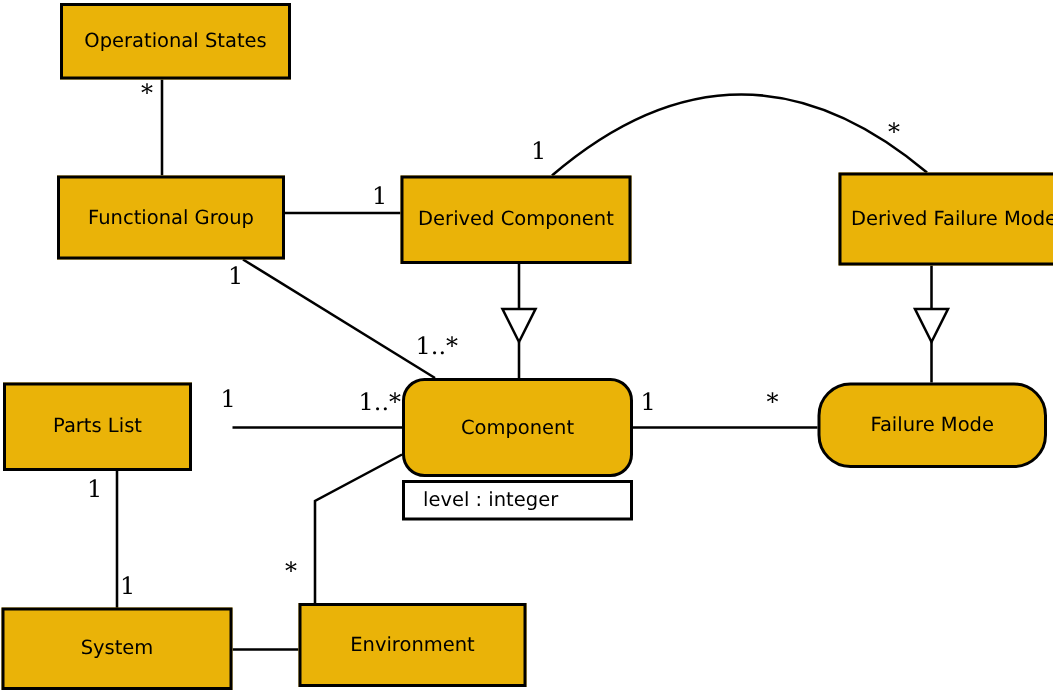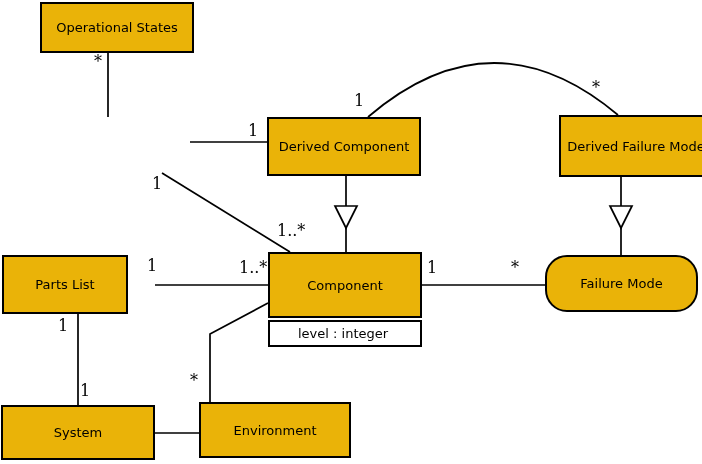--- a/index.html
+++ b/index.html
@@ -31,21 +31,21 @@
     z-index: 1;
   }
   .uml-attr {
     position: absolute;
     box-sizing: border-box;
     border: 2px solid #000000;
     background: #ffffff;
     display: flex;
     align-items: center;
     justify-content: flex-start;
-    padding-left: 28px;
+    padding-left: 12px;
     font-size: 13px;
     color: #000000;
     z-index: 1;
   }
   .mult {
     position: absolute;
     font-family: "DejaVu Serif", serif;
     font-size: 16px;
     line-height: 16px;
     color: #000000;
@@ -73,34 +73,37 @@
     <line x1="422" y1="285" x2="545" y2="285"></line>
     <line x1="78" y1="314" x2="78" y2="406"></line>
     <line x1="155" y1="433" x2="199" y2="433"></line>
     <polyline points="210,402 210,334 268,303"></polyline>
   </svg>
 
   <div class="uml-class" style="left:40px; top:2px; width:154px; height:51px;">
     <span>Operational States</span>
   </div>
 
+  <div class="uml-class" style="left:38px; top:117px; width:152px; height:56px;">
+    <span>Functional Group</span>
+  </div>
 
   <div class="uml-class" style="left:267px; top:117px; width:154px; height:59px;">
     <span>Derived Component</span>
   </div>
 
   <div class="uml-class" style="left:543px; top:115px; width:154px; height:62px;margin-left:16px;">
     <span>Derived Failure Mode</span>
   </div>
 
   <div class="uml-class" style="left:2px; top:255px; width:126px; height:59px;">
     <span>Parts List</span>
   </div>
 
-  <div class="uml-class" style="left:268px; top:252px; width:154px; height:66px;">
+  <div class="uml-class" style="left:268px; top:252px; width:154px; height:66px;border-radius:15px;">
     <span>Component</span>
   </div>
   <div class="uml-attr" style="left:268px; top:320px; width:154px; height:27px;">
     <span>level : integer</span>
   </div>
 
   <div class="uml-class" style="left:545px; top:255px; width:153px; height:57px;border-radius:22px;">
     <span>Failure Mode</span>
   </div>
 

